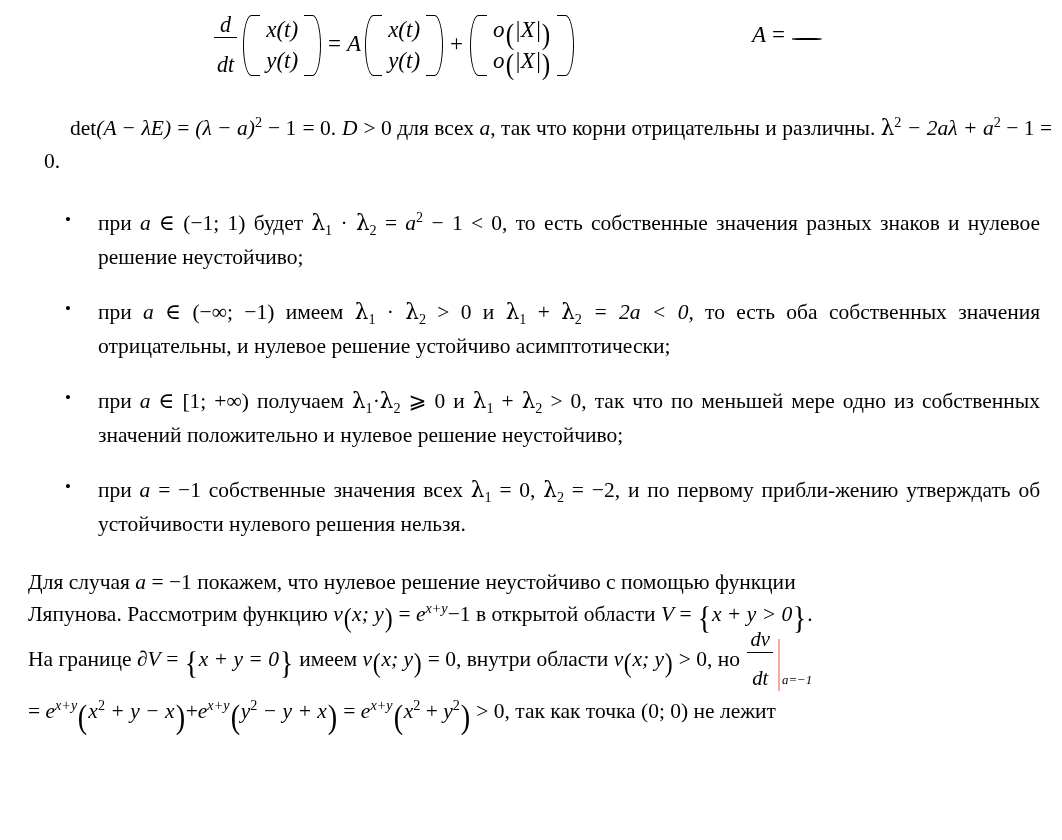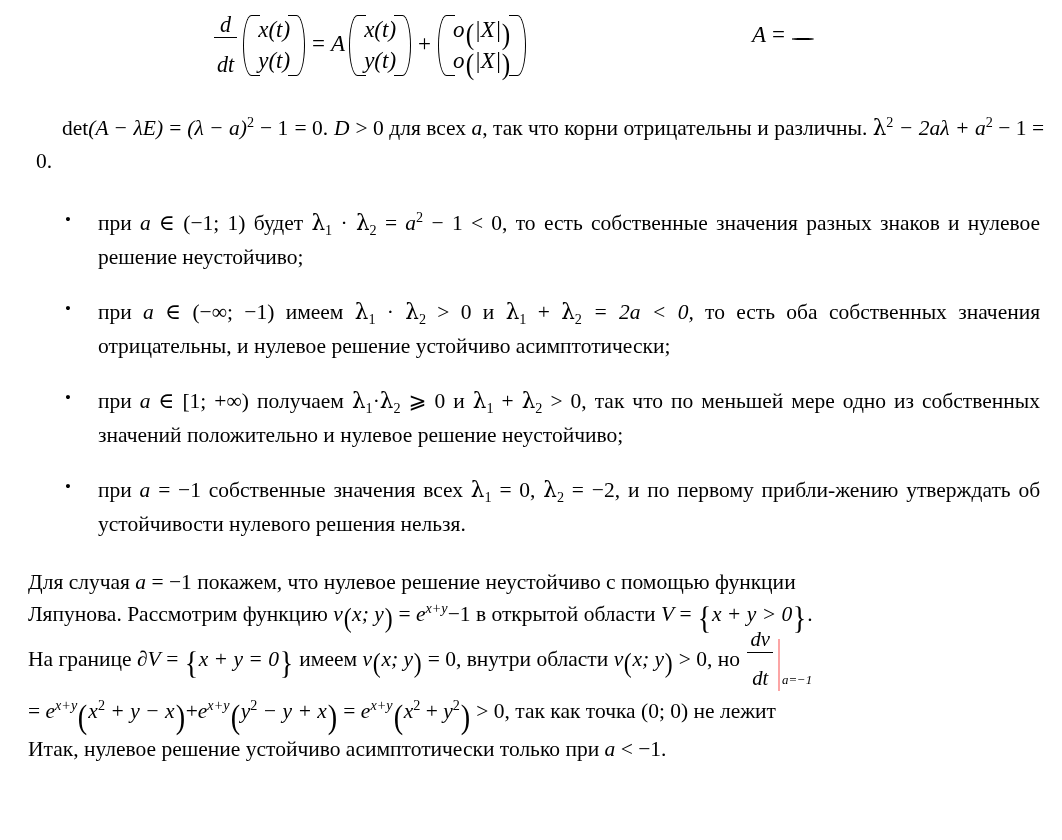--- a/index.html
+++ b/index.html
@@ -70,20 +70,21 @@
     display: block;
     padding: 15px 3px 0 3px;
   }
 
   
   .mat {
     display: inline-flex;
     align-items: center;
     vertical-align: middle;
     margin: 0 1px;
+    gap: 8px;
   }
   .paren {
     display: inline-block;
     font-size: 1em;
     line-height: 1;
     width: 11px;
     align-self: stretch;
     position: relative;
   }
   .paren::before {
@@ -184,21 +185,21 @@
   .eq-matrixA {
     position: absolute;
     left: 752px;
     top: 14px;
     font-size: 23px;
     white-space: nowrap;
   }
 
   .para {
     position: absolute;
-    left: 36px;
+    left: 44px;
     width: 1008px;
     text-align: justify;
     line-height: 1.52;
   }
   .para.p1 { top: 112px; }
   .para .indent { display: inline-block; width: 26px; }
 
   .bullets {
     position: absolute;
     left: 62px;
@@ -323,18 +324,15 @@
 
     <div class="cl-line tall">
       <span>На границе</span> <span class="mi">∂V</span> <span class="mo">=</span> <span class="bigbrace">{</span><span class="mi">x + y = 0</span><span class="bigbrace">}</span> <span>имеем</span> <span class="mi">v</span><span class="medparen">(</span><span class="mi">x; y</span><span class="medparen">)</span> <span class="mo">= 0,</span> <span>внутри области</span> <span class="mi">v</span><span class="medparen">(</span><span class="mi">x; y</span><span class="medparen">)</span> <span class="mo">&gt; 0,</span> <span>но</span> <span class="frac"><span class="num mi">dv</span><span class="den mi">dt</span></span><span class="evalbar"><span class="evalsub"><span class="mi">a=−1</span></span></span>
     </div>
 
     <div class="cl-line tall2">
       <span class="mo">=</span> <span class="mi">e</span><span class="sup">x+y</span><span class="bigparen">(</span><span class="mi">x</span><span class="sup-n">2</span> <span class="mi">+ y − x</span><span class="bigparen">)</span><span class="mo">+</span><span class="mi">e</span><span class="sup">x+y</span><span class="bigparen">(</span><span class="mi">y</span><span class="sup-n">2</span> <span class="mi">− y + x</span><span class="bigparen">)</span> <span class="mo">=</span> <span class="mi">e</span><span class="sup">x+y</span><span class="bigparen">(</span><span class="mi">x</span><span class="sup-n">2</span> <span class="mo">+</span> <span class="mi">y</span><span class="sup-n">2</span><span class="bigparen">)</span> <span class="mo">&gt; 0,</span> <span>так как точка (0; 0) не лежит</span>
     </div>
 
 
-    <div class="cl-line">
-      <span class="indent"></span><span>Итак, нулевое решение устойчиво асимптотически только при</span> <span class="mi">a</span> <span class="mo">&lt; −1.</span>
-    </div>
 
   </div>
 </div>
 
 </body></html>

